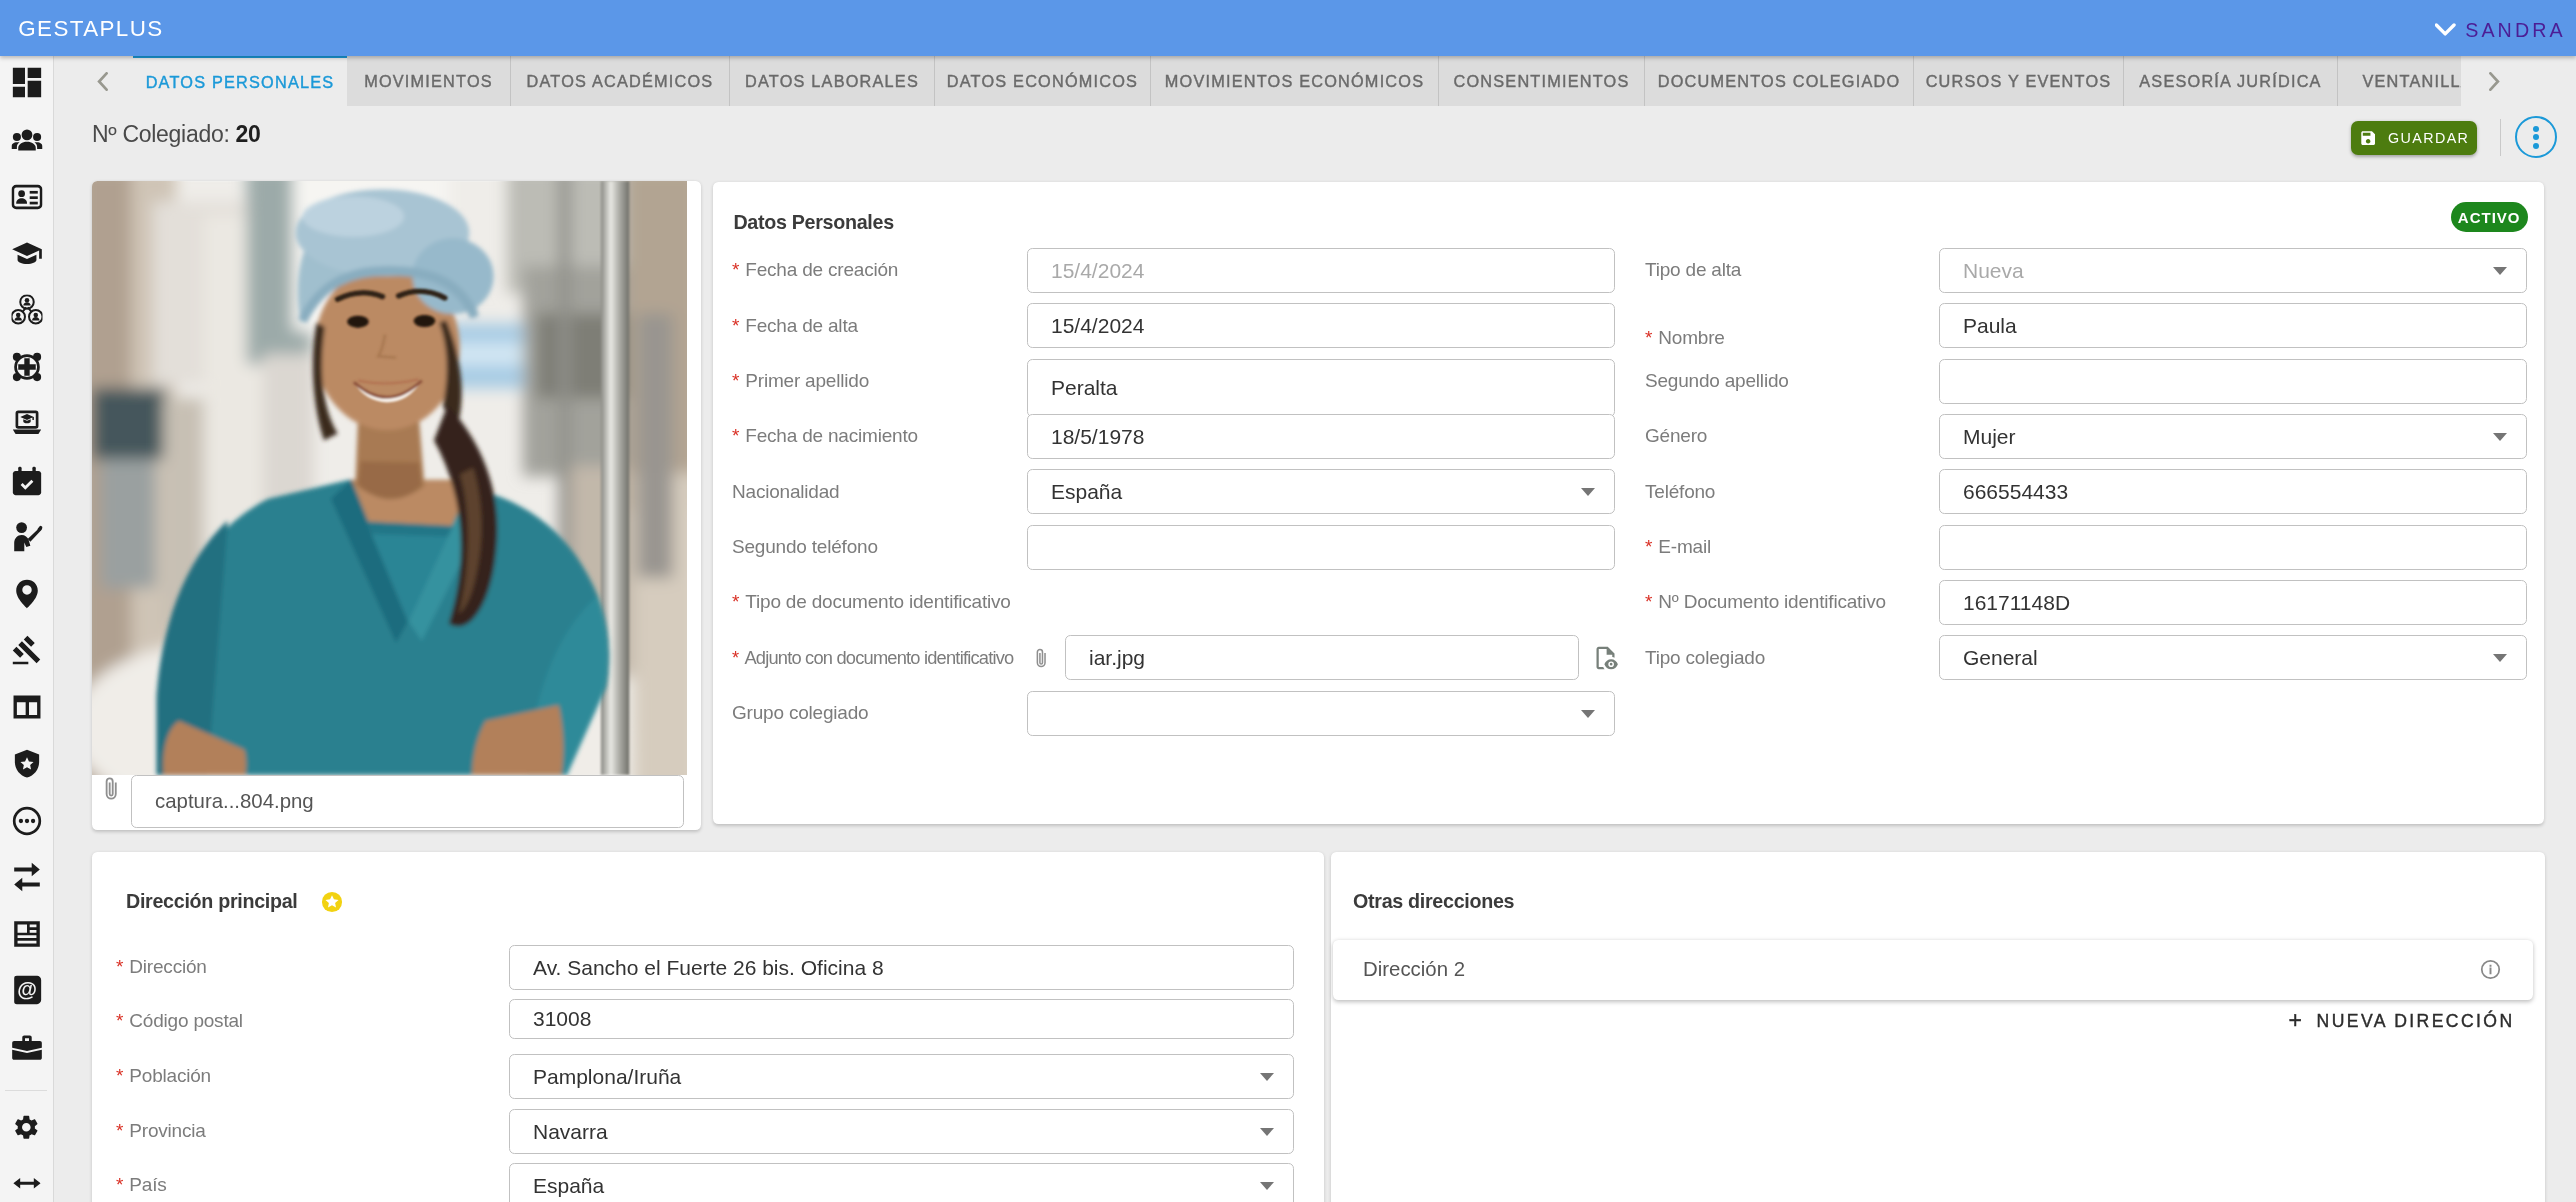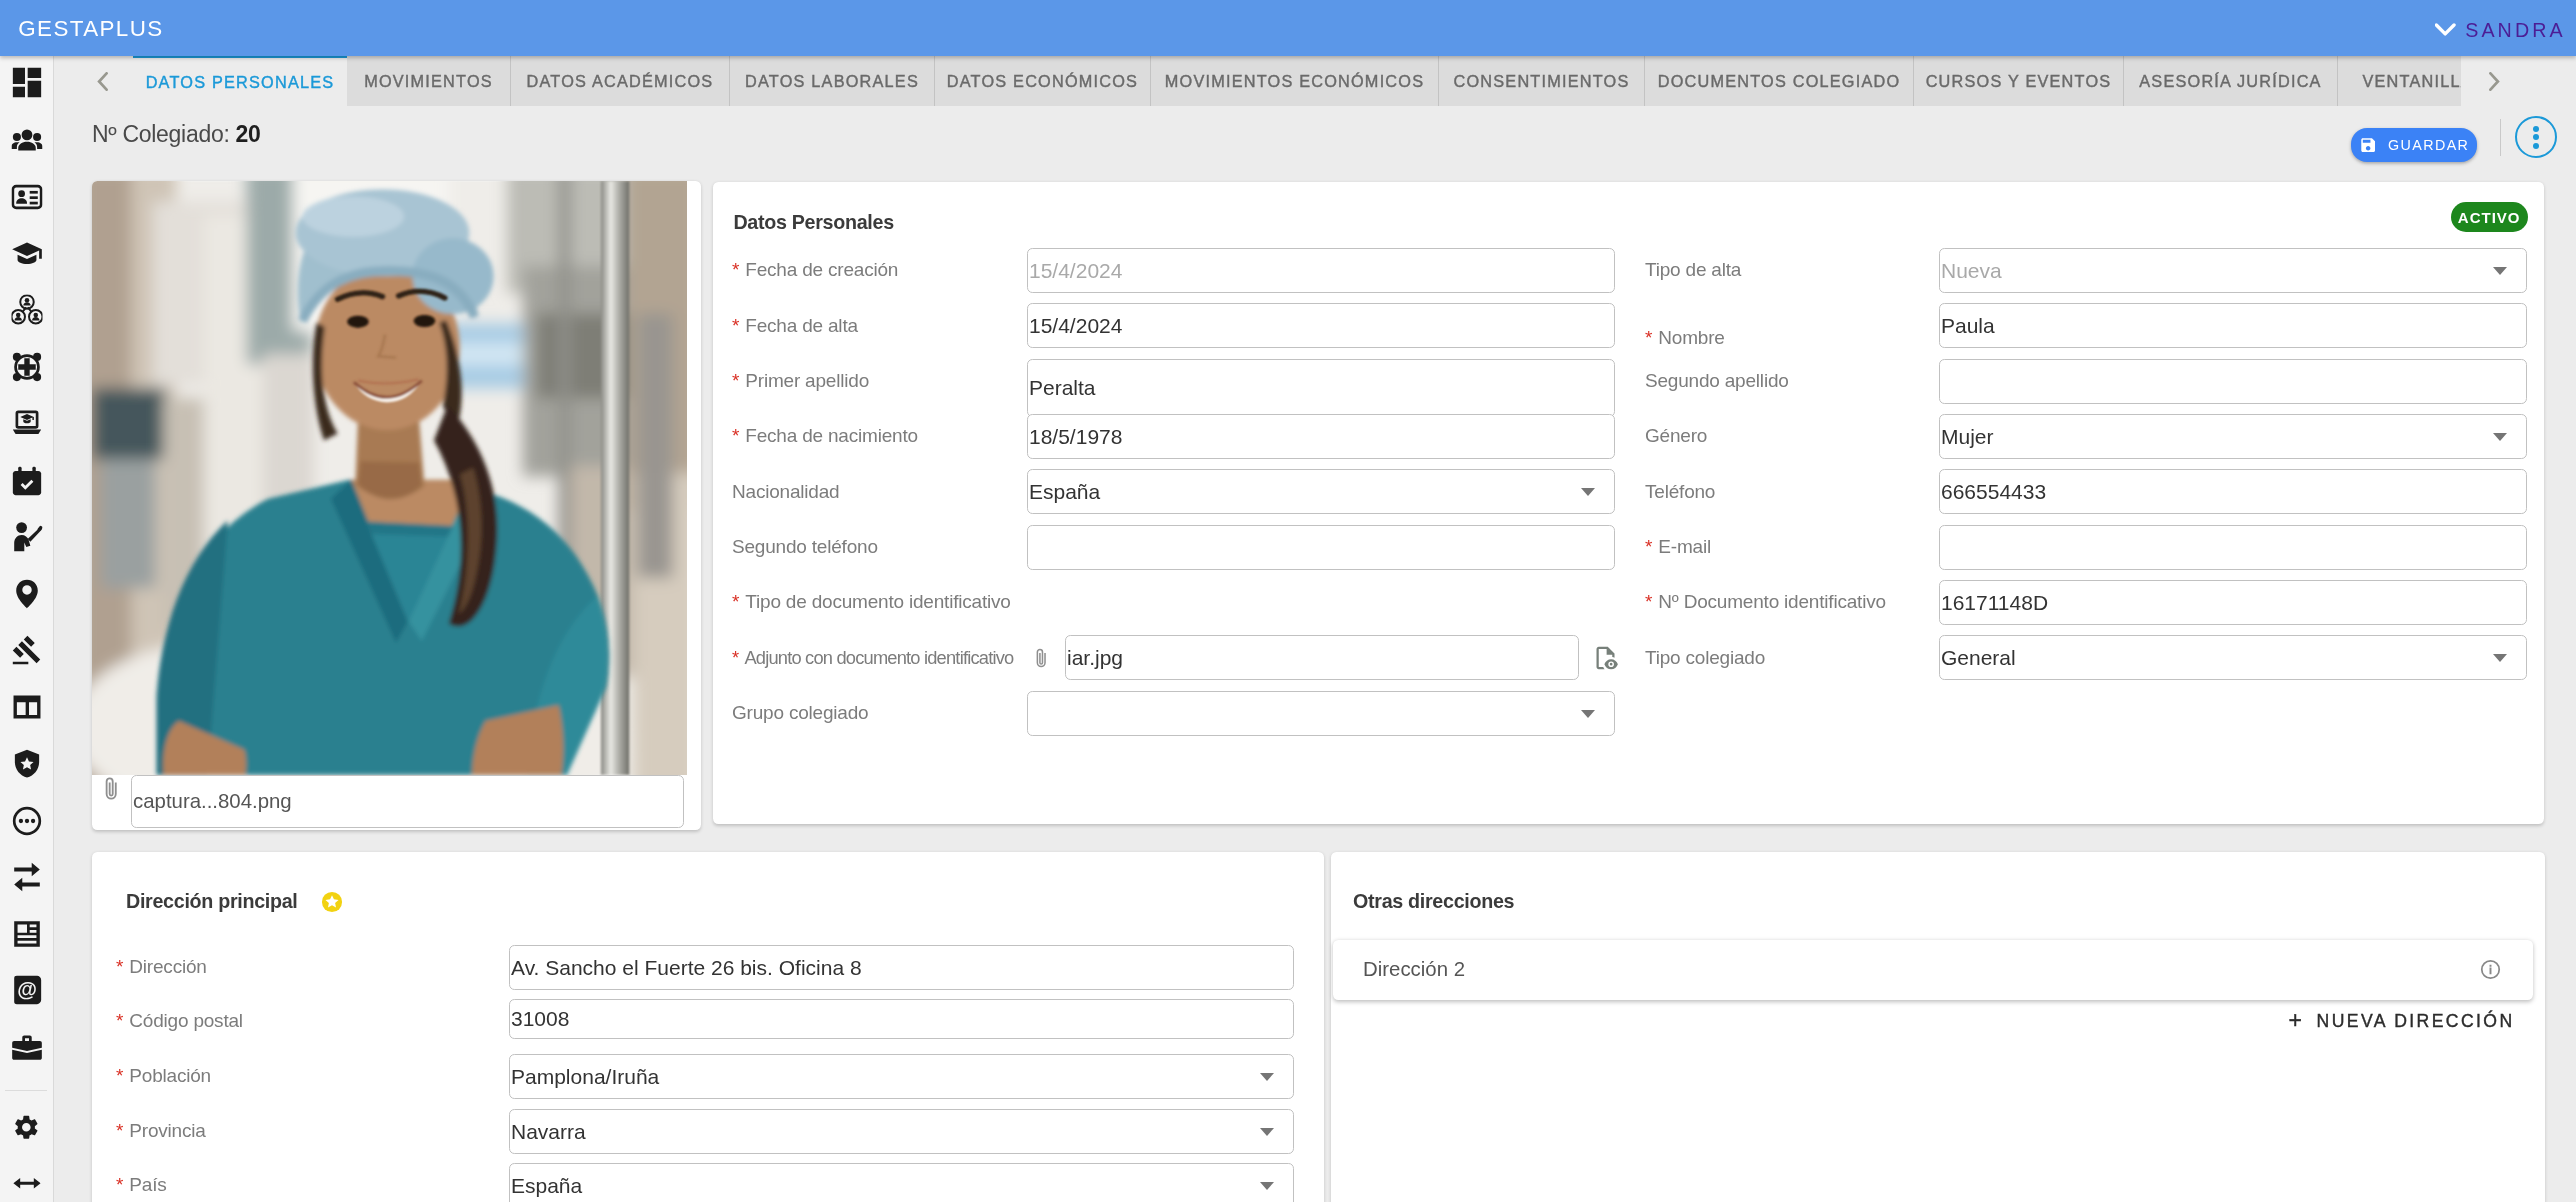--- a/index.html
+++ b/index.html
@@ -18,28 +18,28 @@
   display:flex;align-items:center;justify-content:center;border-right:1.4px solid #c3c3c3;
   white-space:nowrap;overflow:hidden;flex:none;font-weight:400;}
 .tab.active{background:#ececec;color:#1b99d8;border-top:2.7px solid #1b99d8;border-right:none;}
 .chev{position:absolute;top:0;height:50px;width:26px;color:#8a8a8a;font-size:23px;
   display:flex;align-items:center;justify-content:center;font-weight:700;}
 .card{position:absolute;background:#fff;border-radius:5.4px;box-shadow:0 1.4px 3.4px rgba(0,0,0,.18);}
 h2.ct{font-size:19.7px;font-weight:700;color:#3b3b3b;letter-spacing:-0.3px;}
 .lab{position:absolute;font-size:19px;color:#7c7c7c;letter-spacing:-0.2px;white-space:nowrap;}
 .ast{color:#d93025;margin-right:6.1px;}
 .inp{position:absolute;border:1.4px solid #c1c1c1;border-radius:5.4px;background:#fff;
-  font-size:21px;color:#333;display:flex;align-items:center;padding-left:1px;white-space:nowrap;text-align:center;}
+  font-size:21px;color:#333;display:flex;align-items:center;padding-left:23px;white-space:nowrap;text-align:center;}
 .inp.dis{color:#a9a9a9;}
 .sel:after{content:"";position:absolute;right:19px;top:50%;margin-top:-3.4px;
   border-left:7.5px solid transparent;border-right:7.5px solid transparent;border-top:8.8px solid #757575;}
 .pill{position:absolute;background:#1d871d;color:#fff;border-radius:15px;
   font-size:15px;font-weight:700;letter-spacing:1px;display:flex;align-items:center;justify-content:center;}
-.btn{position:absolute;left:2351px;top:128px;width:126px;height:34px;background:#3b82f6;
-  border-radius:16px;color:#fff;display:flex;align-items:center;justify-content:center;
+.btn{position:absolute;left:2351px;top:121px;width:126px;height:34px;background:#4d7c0f;
+  border-radius:7px;color:#fff;display:flex;align-items:center;justify-content:center;
   font-size:14.3px;letter-spacing:1.4px;box-shadow:0 1.4px 3.4px rgba(0,0,0,.3);}
 .vdiv{position:absolute;left:2500px;top:119px;width:1.4px;height:37px;background:#c9c9c9;}
 .dots{position:absolute;left:2515px;top:116px;width:42px;height:42px;border-radius:50%;
   border:2px solid #1b99d8;}
 .dots i{position:absolute;left:50%;width:6.1px;height:6.1px;margin-left:-3.1px;border-radius:50%;background:#1b99d8;}
 </style></head>
 <body>
 <div class="topbar">
   <div class="logo">GESTAPLUS</div>
   <div class="user"><svg width="20.4" height="13.6" viewBox="0 0 30 20" style="margin-right:9.5px">

